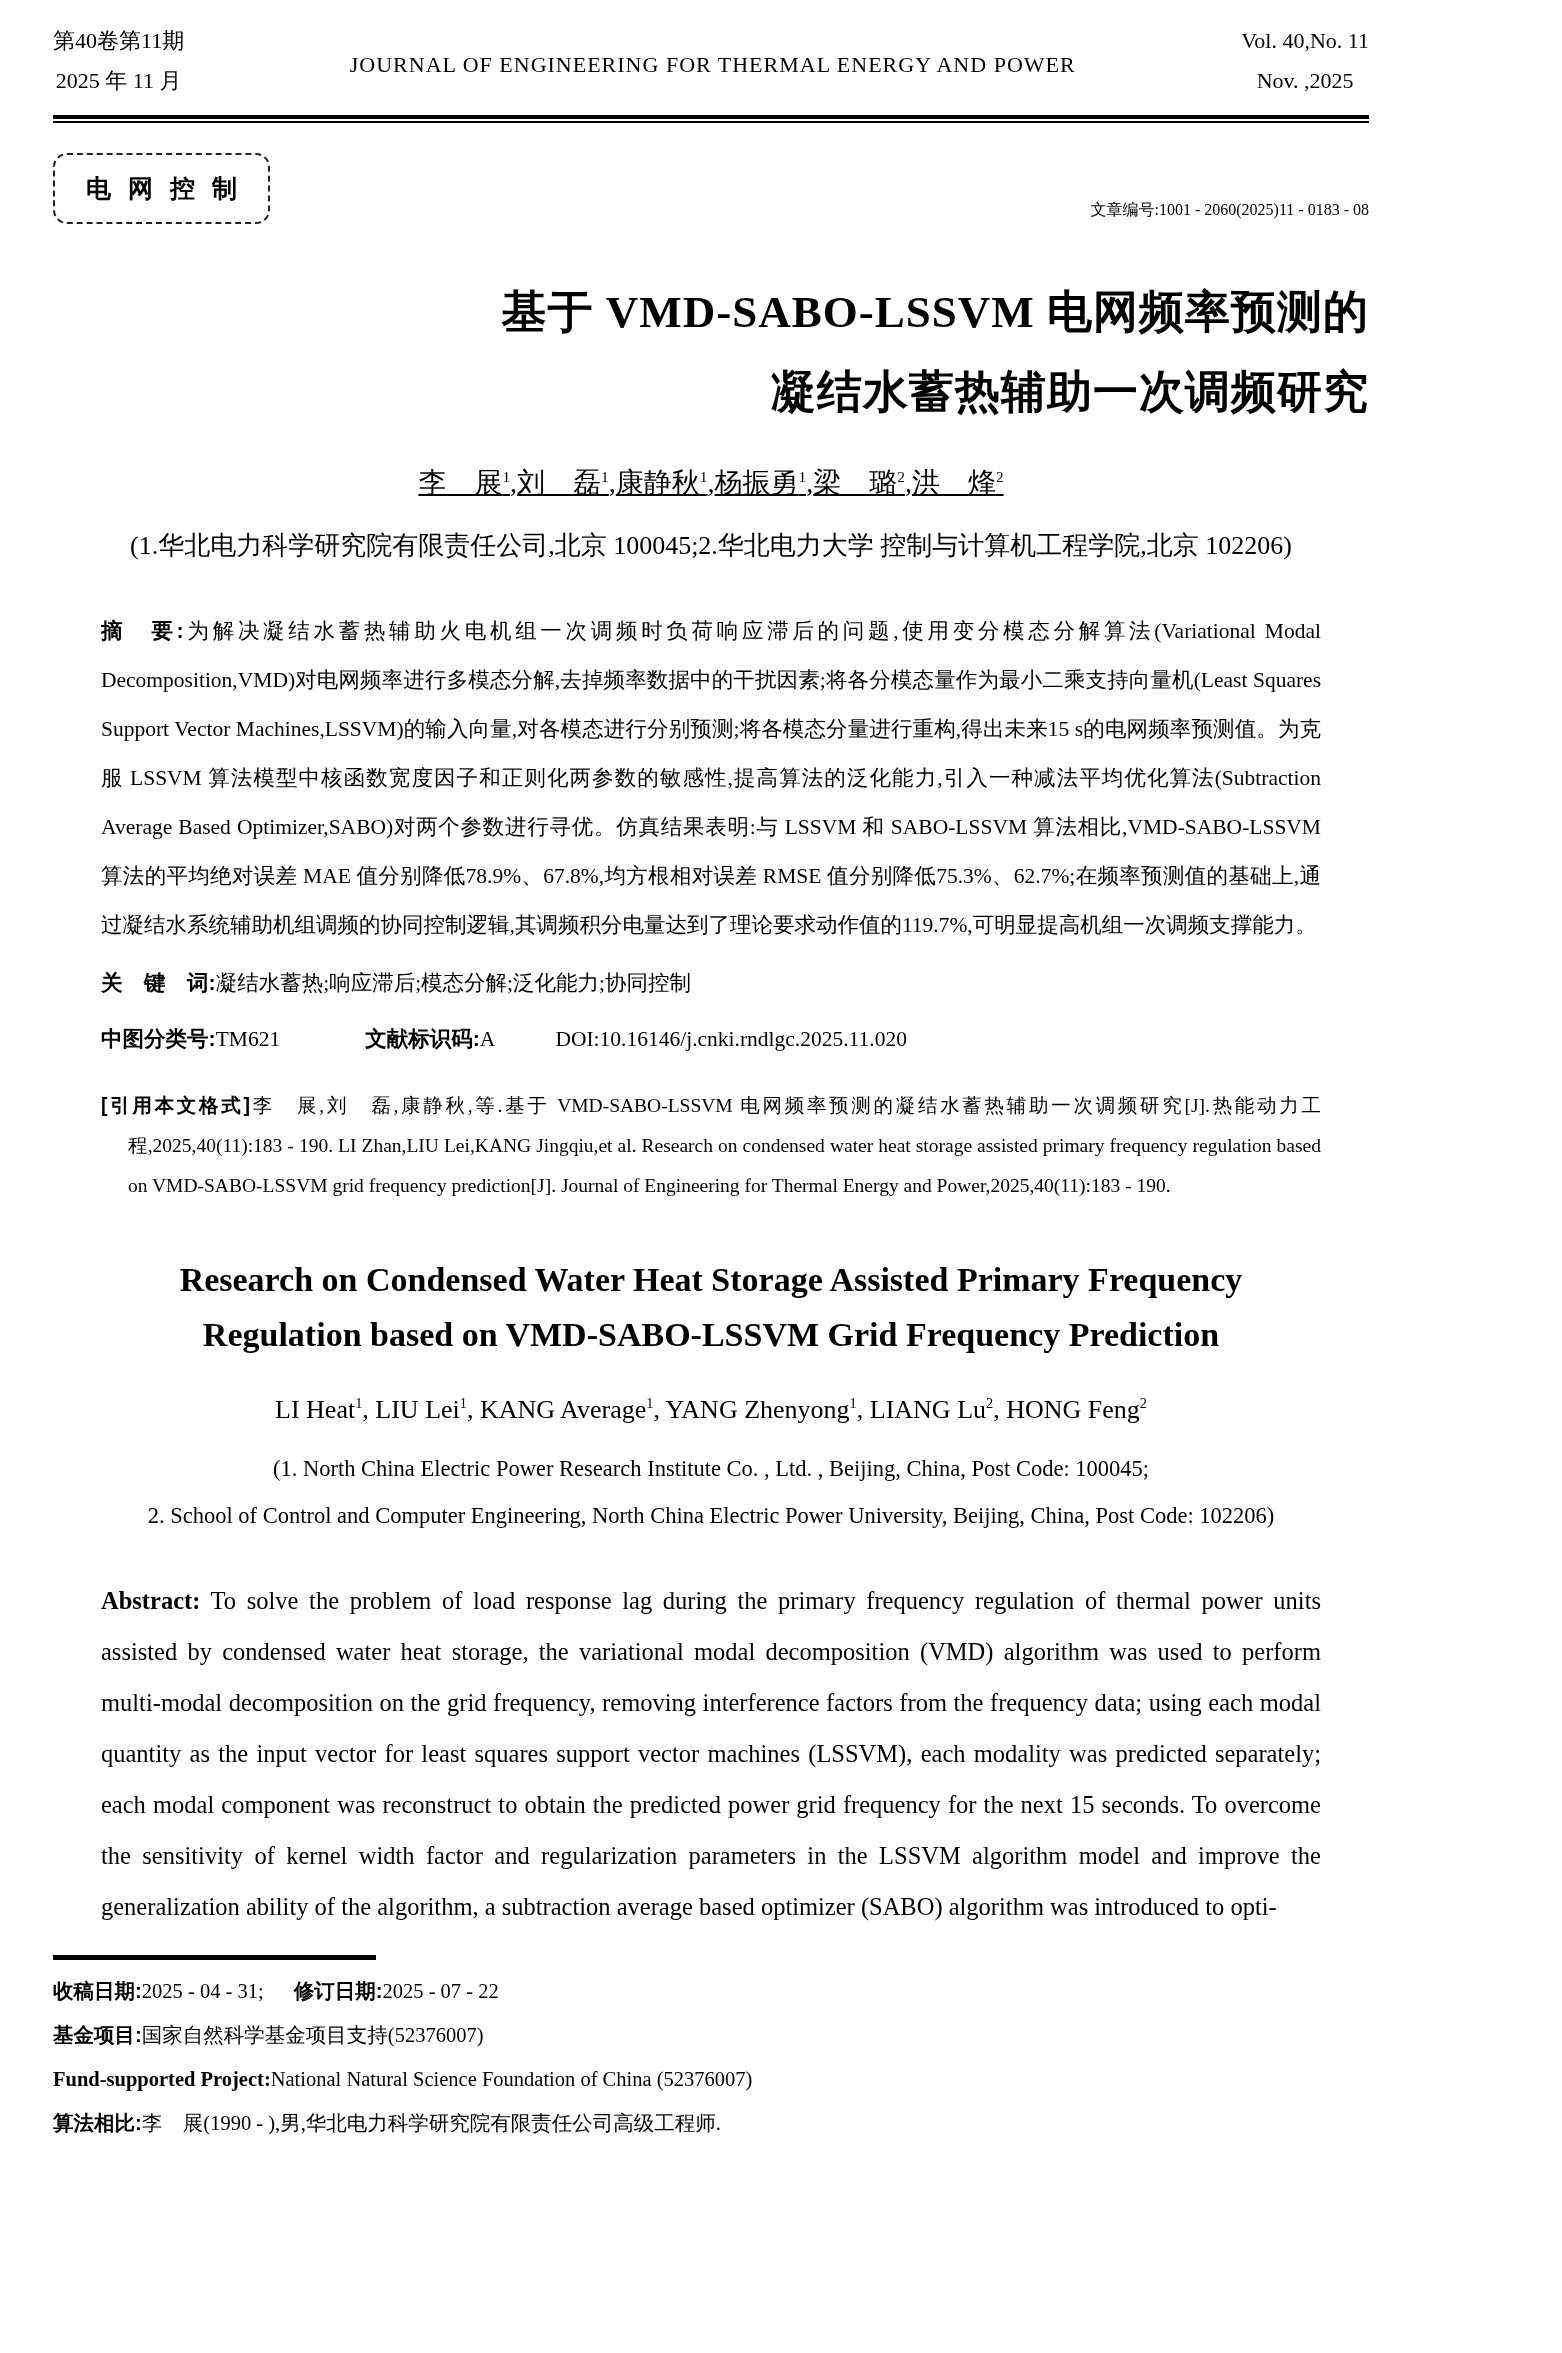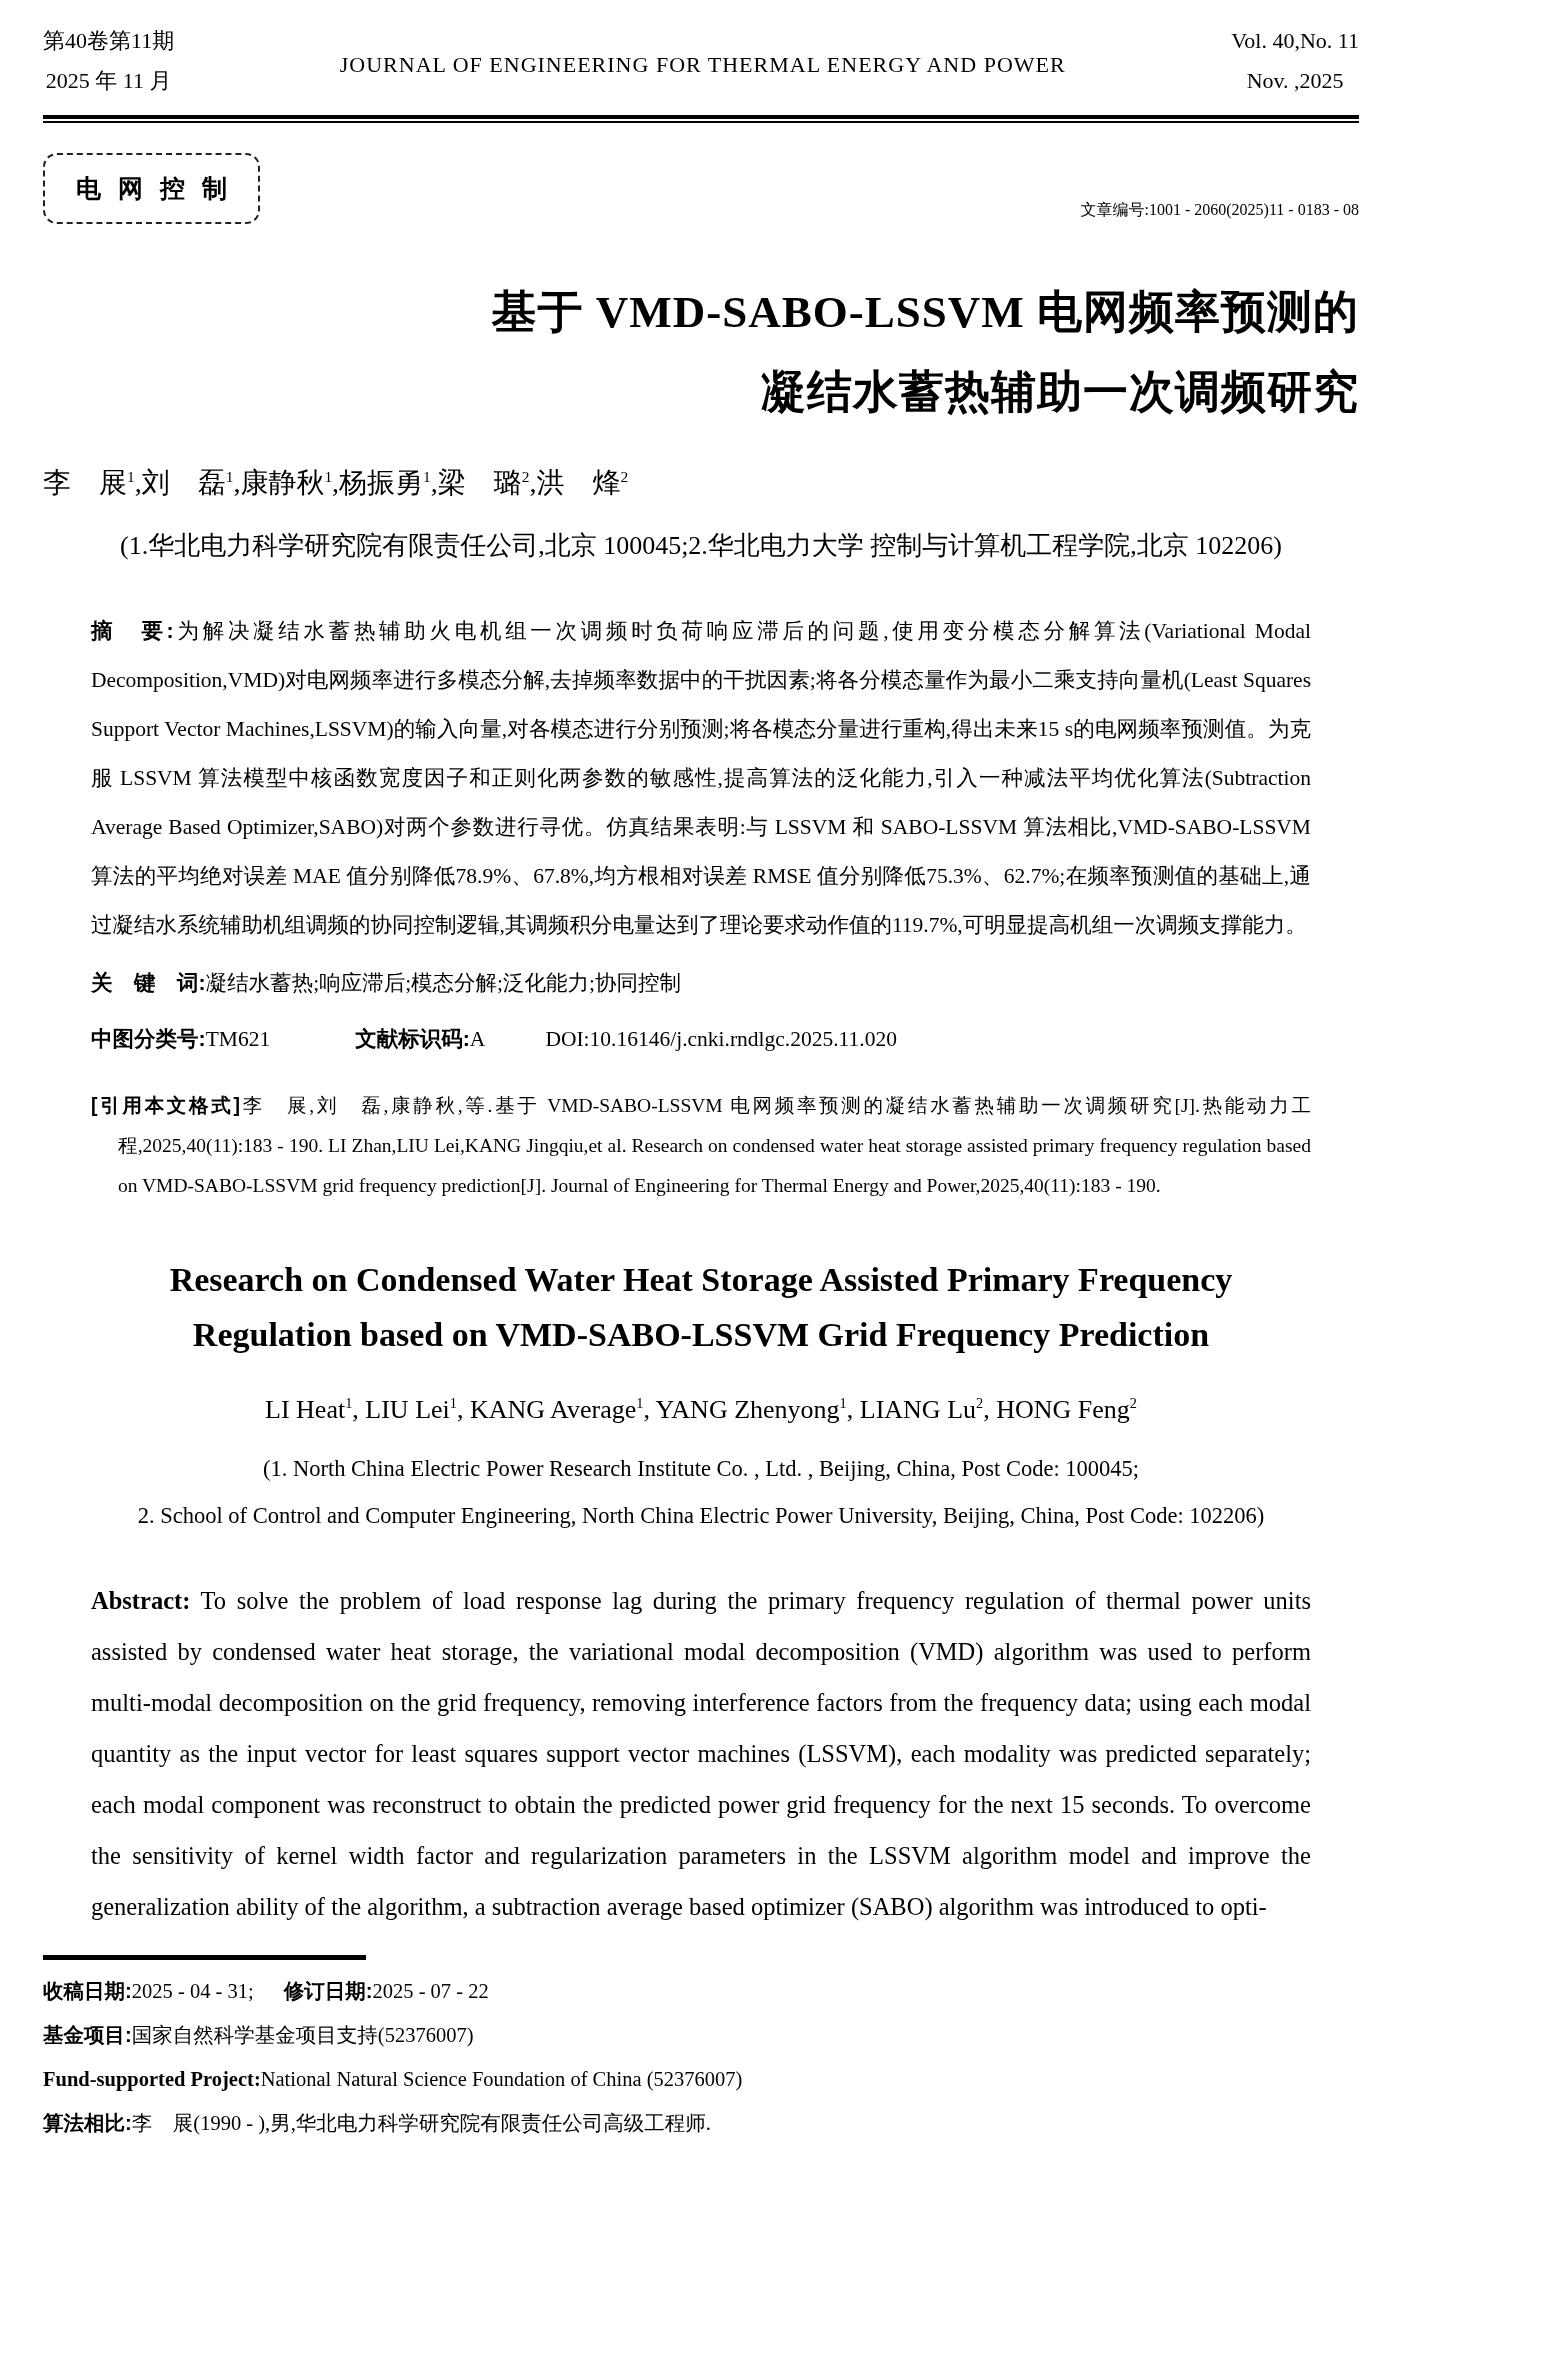--- a/index.html
+++ b/index.html
@@ -1,20 +1,20 @@
 <!DOCTYPE html>
 <html style="font-size:8px"><head>
 <meta charset="utf-8">
 <style>
   html,body{margin:0;padding:0;background:#ffffff;}
   *{box-sizing:border-box;}
   .page{
     width:1402px;height:2354px;background:#fff;color:#000;
     font-family:"Liberation Serif","DejaVu Serif",serif;
-    padding:21px 43px 0;position:relative;overflow:hidden;
+    padding:21px 43px 0;position:relative;overflow:hidden;margin-left:10px;
   }
   .hei{font-family:"Liberation Sans","DejaVu Sans",sans-serif;font-weight:bold;}
 
   
   .masthead{display:flex;justify-content:space-between;align-items:center;}
   .mast-side{font-size:22px;line-height:1.8;text-align:center;white-space:nowrap;}
   .mast-center{flex:1;text-align:center;}
   .journal-cn{font-size:32px;letter-spacing:1.9em;text-indent:1.9em;white-space:nowrap;}
   .journal-en{font-size:22px;letter-spacing:1px;margin-top:8px;white-space:nowrap;}
   .double-rule{margin-top:15px;border-top:4px solid #000;border-bottom:2.5px solid #000;height:7.5px;}
@@ -22,21 +22,21 @@
   
   .meta-row{margin-top:30px;display:flex;justify-content:space-between;align-items:flex-end;}
   .badge{
     font-size:25px;letter-spacing:17px;padding:17px 14px 17px 31px;
     border:2px dashed #222;border-radius:14px;white-space:nowrap;
   }
   .article-id{font-size:16px;padding-bottom:3px;}
 
   
   .title-cn{margin:48px 0 0;text-align:right;font-size:45px;line-height:1.78;font-weight:bold;letter-spacing:1px;}
-  .authors-cn{margin-top:32px;text-align:left;font-size:28px;}
+  .authors-cn{margin-top:32px;text-align:center;font-size:28px;text-decoration:underline;}
   .authors-cn sup,.authors-en sup{font-size:55%;vertical-align:super;}
   .affil-cn{margin-top:26px;text-align:center;font-size:26px;}
 
   
   .abstract-cn{margin:44px 48px 0;font-size:21.5px;line-height:49px;text-align:justify;}
   .keywords{margin:9px 48px 0;font-size:21.5px;line-height:49px;}
   .class-row{margin:7px 48px 0;font-size:21.5px;line-height:49px;white-space:nowrap;}
   .class-row .item1{margin-right:85px;}
   .class-row .item2{margin-right:60px;}
   .citation{margin:21px 48px 0;font-size:19.5px;line-height:40px;text-align:justify;padding-left:27px;text-indent:-27px;}

